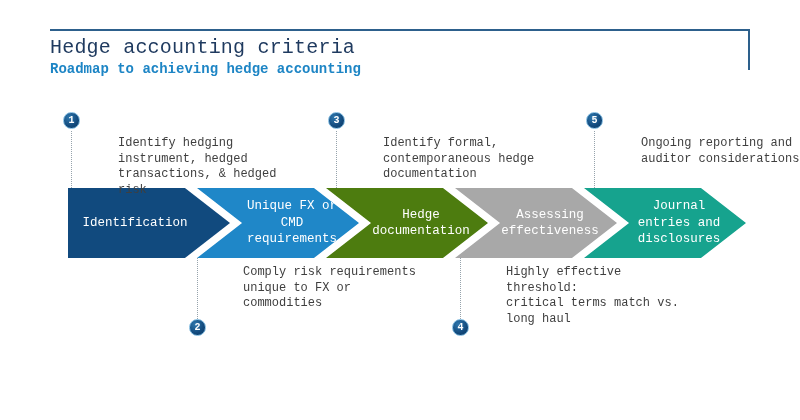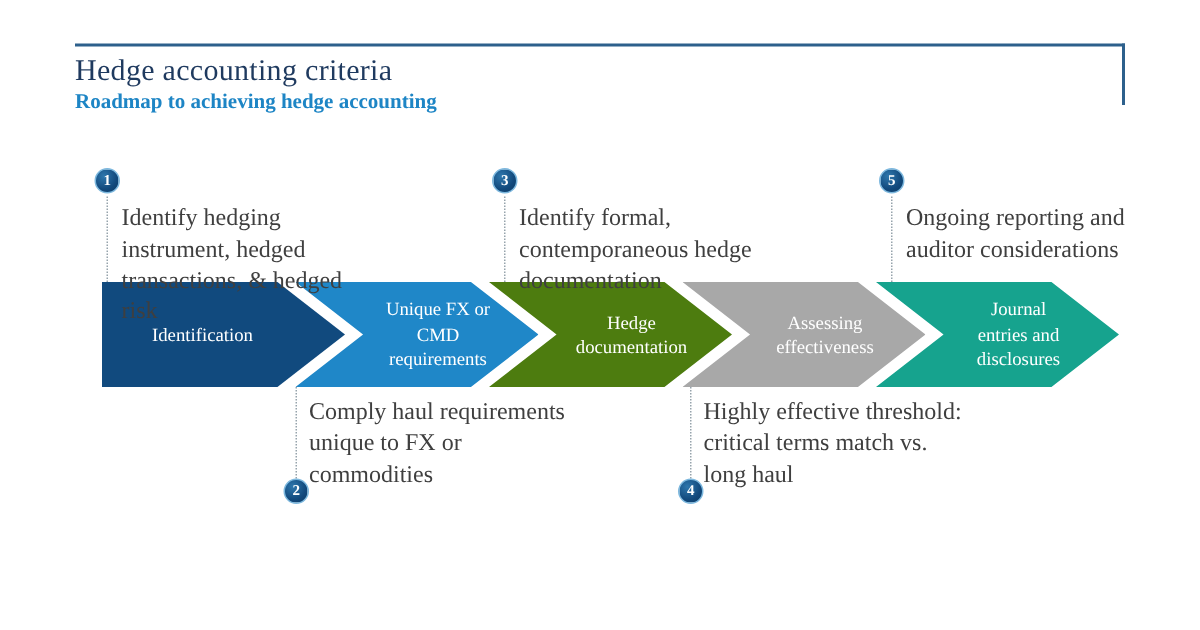--- a/index.html
+++ b/index.html
@@ -1,21 +1,21 @@
 <!DOCTYPE html>
 <html><head>
 <meta charset="utf-8">
 <style>
   html, body { margin: 0; padding: 0; background: #ffffff; }
   .slide {
     position: relative;
     width: 800px;
     height: 420px;
     background: #ffffff;
-    font-family: Liberation Serif, serif;
+    font-family: Liberation Mono, monospace;
     overflow: hidden;
   }
 
   
   .top-rule {
     position: absolute;
     left: 50px; top: 29px;
     width: 698px; height: 39px;
     border-top: 2px solid #2d608c;
     border-right: 2px solid #2d608c;
@@ -95,24 +95,25 @@
   .d1 { left: 71px;  top: 131px; height: 57px; }
   .d2 { left: 197px; top: 258px; height: 61px; }
   .d3 { left: 336px; top: 131px; height: 57px; }
   .d4 { left: 460px; top: 258px; height: 61px; }
   .d5 { left: 594px; top: 131px; height: 57px; }
 
   
   .note {
     position: absolute;
     width: 175px;
-    font-size: 16px;
+    font-size: 12px;
     line-height: 1.3;
     color: #3f3f3f;
     white-space: pre-line;
+    margin-left: 37px;
   }
   .n1 { left: 81px;  top: 136px; }
   .n2 { left: 206px; top: 265px; }
   .n3 { left: 346px; top: 136px; }
   .n4 { left: 469px; top: 265px; }
   .n5 { left: 604px; top: 136px; }
 </style>
 </head>
 <body>
 
@@ -144,21 +145,21 @@
 effectiveness</span>
   </div>
 
   <div class="num-badge b1">1</div>
   <div class="dotted-line d1"></div>
   <div class="note n1">Identify hedging
 instrument, hedged
 transactions, &amp; hedged risk</div>
 
   <div class="dotted-line d2"></div>
-  <div class="note n2">Comply haul requirements
+  <div class="note n2">Comply risk requirements
 unique to FX or
 commodities</div>
   <div class="num-badge b2">2</div>
 
   <div class="num-badge b3">3</div>
   <div class="dotted-line d3"></div>
   <div class="note n3">Identify formal,
 contemporaneous hedge
 documentation</div>
 

